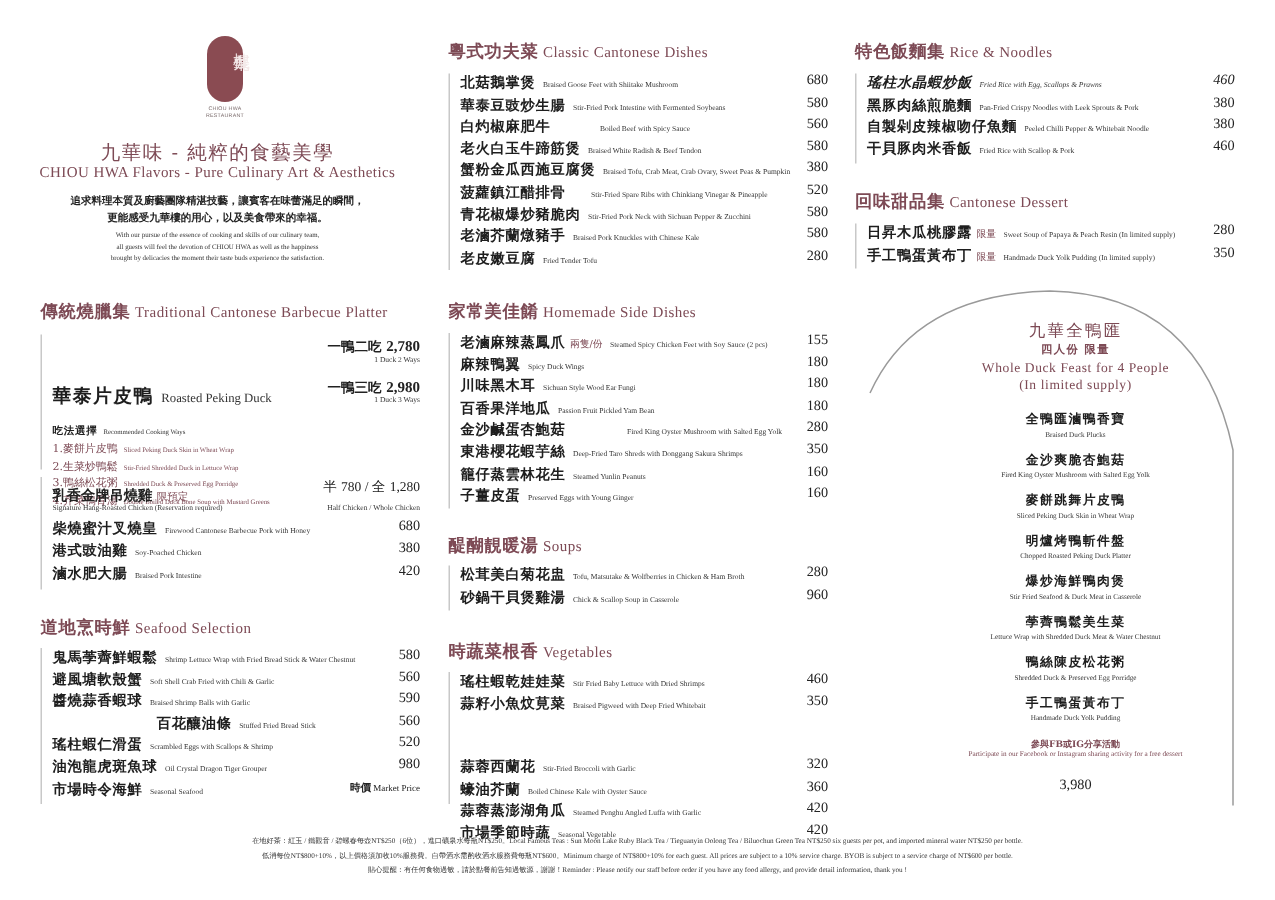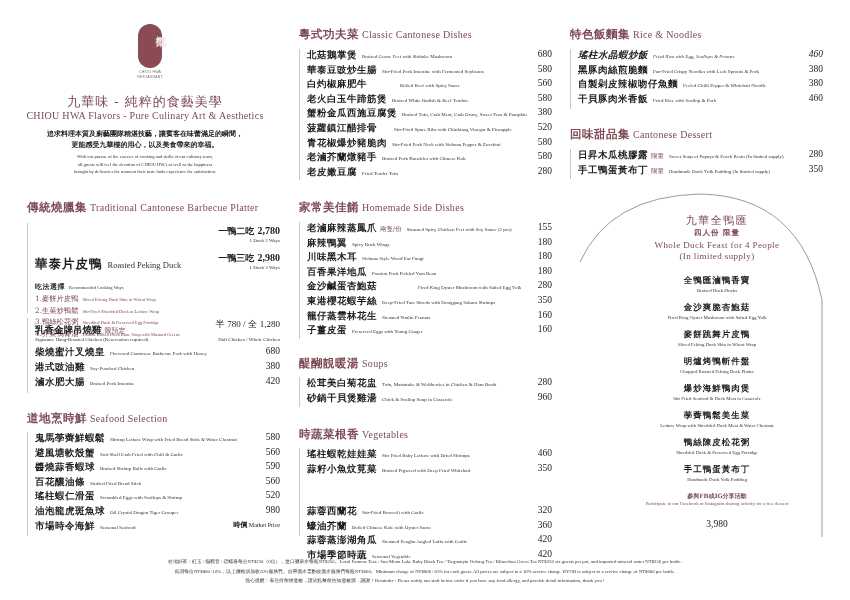--- a/index.html
+++ b/index.html
@@ -150,21 +150,21 @@
   <div class="row" style="height:14.6px;">
       <span class="zh">避風塘軟殼蟹</span>
       <span class="en">Soft Shell Crab Fried with Chili &amp; Garlic</span>
       <span class="price">560</span>
     </div>
   <div class="row" style="height:14.6px;">
       <span class="zh">醬燒蒜香蝦球</span>
       <span class="en">Braised Shrimp Balls with Garlic</span>
       <span class="price">590</span>
     </div>
-  <div class="row" style="height:14.6px;">
+  <div class="row" style="height:14.6px;justify-content:center;">
       <span class="zh">百花釀油條</span>
       <span class="en">Stuffed Fried Bread Stick</span>
       <span class="price">560</span>
     </div>
   <div class="row" style="height:14.6px;">
       <span class="zh">瑤柱蝦仁滑蛋</span>
       <span class="en">Scrambled Eggs with Scallops &amp; Shrimp</span>
       <span class="price">520</span>
     </div>
   <div class="row" style="height:14.6px;">

